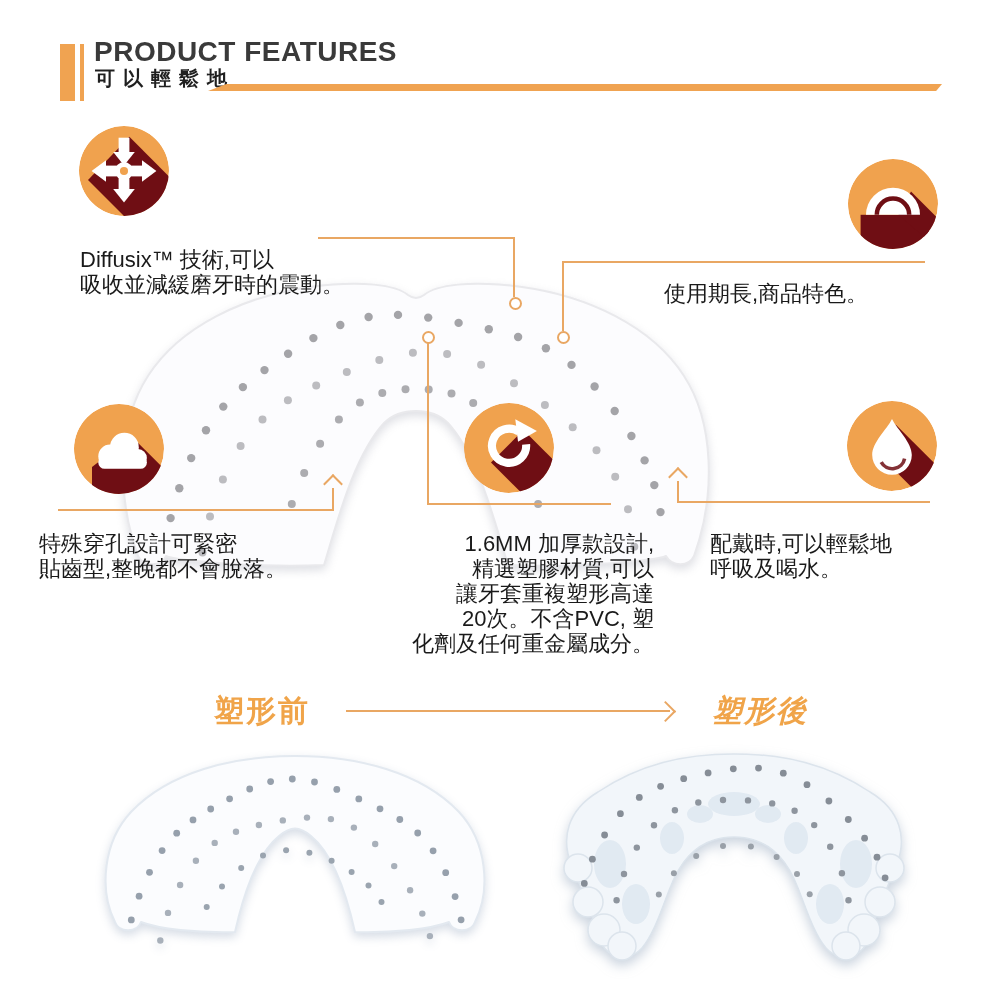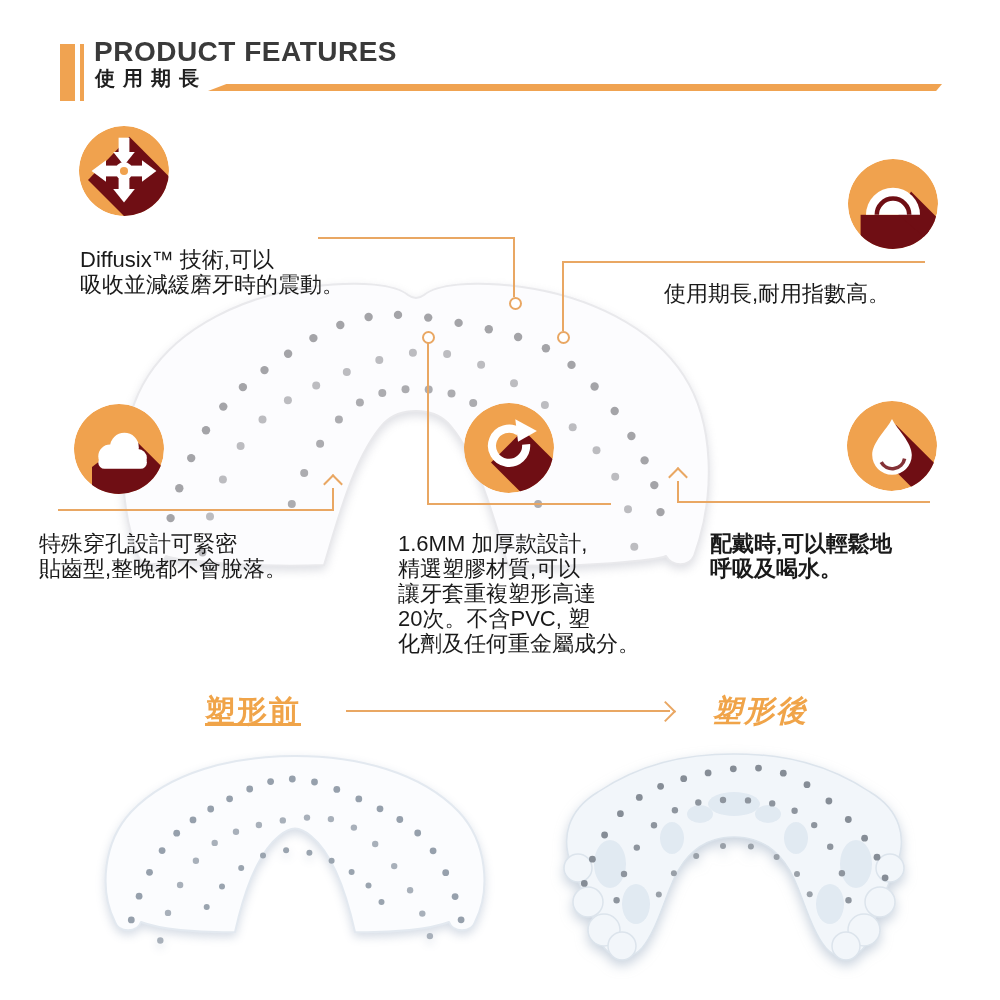--- a/index.html
+++ b/index.html
@@ -32,21 +32,21 @@
   .mold-label{position:absolute;font-size:30px;font-weight:700;color:#F0A449;z-index:5;letter-spacing:2px;}
 </style>
 </head>
 <body>
 
 <div class="page">
 
   <div class="bar-thick"></div>
   <div class="bar-thin"></div>
   <div class="title">PRODUCT FEATURES</div>
-  <div class="subtitle">使用期長</div>
+  <div class="subtitle">可以輕鬆地</div>
   <div class="swoosh"></div>
 
   <svg class="guard g-center" style="left:110px;top:270px;" width="610" height="310" viewBox="0 0 610 310">
     <path d="M 28 286 C 6 225, 8 152, 38 106 C 70 56, 135 26, 200 17 C 252 10, 286 15, 298 25
              Q 306 31, 314 25 C 326 15, 360 10, 412 17 C 477 26, 542 56, 574 106
              C 604 152, 606 225, 584 286 C 579 297, 562 297, 556 286
              C 548 290, 470 298, 398 295 C 384 249, 368 186, 338 153
              C 322 137, 290 137, 274 153 C 244 186, 228 249, 214 295
              C 142 298, 64 290, 56 286 C 52 297, 33 297, 28 286 Z" fill="#FCFCFE" stroke="#E9E9EC" stroke-width="2" stroke-linejoin="round"></path>
     <g id="dots-center">
@@ -196,32 +196,32 @@
     <g clip-path="url(#cl5)">
       <circle cx="50" cy="50" r="50" fill="#F0A24E"></circle>
       <polygon points="54,26 100,72 100,100 76,100 34,58" fill="#6F0E14"></polygon>
       <path d="M50 20 C44 32 28 46 28 60 A22 22 0 0 0 72 60 C72 46 56 32 50 20 Z" fill="#fff"></path>
       <path d="M38 68 A14 14 0 0 0 64 64" fill="none" stroke="#6F0E14" stroke-width="4" opacity=".85"></path>
     </g>
   </svg>
 
   <div class="ft" style="left:80px;top:247px;">Diffusix™ 技術,可以
 吸收並減緩磨牙時的震動。</div>
-  <div class="ft" style="left:664px;top:281px;">使用期長,耐用指數高。</div>
+  <div class="ft" style="left:664px;top:281px;">使用期長,商品特色。</div>
   <div class="ft" style="left:39px;top:531px;">特殊穿孔設計可緊密
 貼齒型,整晚都不會脫落。</div>
-  <div class="ft" style="left:398px;top:531px;">1.6MM 加厚款設計,
+  <div class="ft" style="left:412px;top:531px;text-align:right;">1.6MM 加厚款設計,
 精選塑膠材質,可以
 讓牙套重複塑形高達
 20次。不含PVC, 塑
 化劑及任何重金屬成分。</div>
-  <div class="ft" style="left:710px;top:531px;font-weight:bold;">配戴時,可以輕鬆地
+  <div class="ft" style="left:710px;top:531px;">配戴時,可以輕鬆地
 呼吸及喝水。</div>
 
-  <div class="mold-label" style="left:205px;top:691px;text-decoration:underline;">塑形前</div>
+  <div class="mold-label" style="left:214px;top:691px;">塑形前</div>
   <div class="seg" style="left:346px;top:710px;width:324px;height:2px;"></div>
   <div class="chev-right" style="left:658px;top:704px;"></div>
   <div class="mold-label" style="left:712px;top:691px;font-style:italic;">塑形後</div>
 
   <svg class="guard g-before" style="left:95px;top:750px;" width="400" height="215" viewBox="0 0 400 215">
     <path d="M 20 172 C 4 140, 8 92, 36 62 C 74 22, 138 6, 200 6 C 262 6, 326 22, 364 62
              C 392 92, 396 140, 380 172 C 376 183, 358 183, 354 172
              C 336 179, 298 183, 260 182 C 252 146, 238 104, 216 86
              C 204 76, 196 76, 184 86 C 162 104, 148 146, 140 182
              C 102 183, 64 179, 46 172 C 42 183, 24 183, 20 172 Z" fill="#FBFCFE" stroke="#E3E9F0" stroke-width="2" stroke-linejoin="round"></path>

